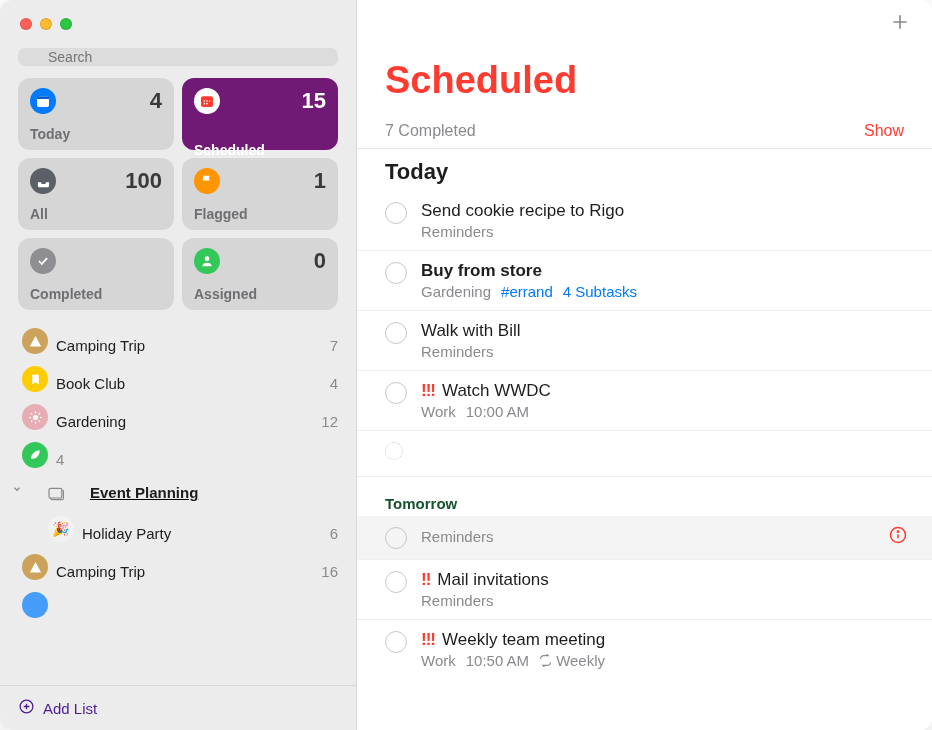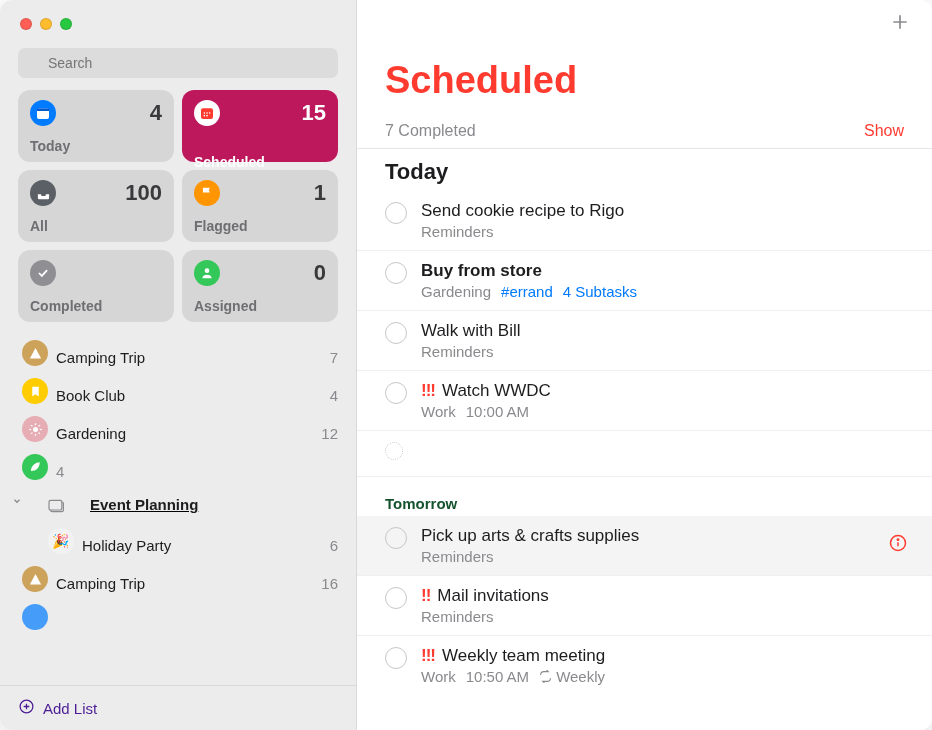--- a/index.html
+++ b/index.html
@@ -39,21 +39,21 @@
       border-radius: 50%;
     }
     .tl-close { background:#ff5f57; border:0.5px solid rgba(0,0,0,0.12);}
     .tl-min { background:#febc2e; border:0.5px solid rgba(0,0,0,0.12);}
     .tl-max { background:#28c840; border:0.5px solid rgba(0,0,0,0.12);}
     .search-wrap {
       padding: 0 18px 12px;
     }
     .search {
       width: 100%;
-      height: 30px;
+      height: 18px;
       border-radius: 7px;
       border: none;
       background: #dcdcdc;
       padding: 0 10px 0 30px;
       font-size: 14px;
       color: #333;
       outline: none;
       position: relative;
     }
     .search-box {
@@ -76,21 +76,21 @@
       height: 72px;
       border-radius: 12px;
       background: #d6d6d6;
       padding: 10px 12px 8px;
       display: flex;
       flex-direction: column;
       justify-content: space-between;
       cursor: pointer;
     }
     .smart-tile.selected {
-      background: #be185d;
+      background: #701a75;
       color: #fff;
       gap: 28px;
     }
     .tile-top {
       display: flex;
       justify-content: space-between;
       align-items: flex-start;
     }
     .tile-icon {
       width: 26px;
@@ -552,21 +552,20 @@
 
     <div class="reminder-item empty">
       <div class="reminder-check dashed"></div>
     </div>
 
     <div class="section-head small">Tomorrow</div>
 
     <div class="reminder-item selected">
       <div class="reminder-check"></div>
       <div class="reminder-body">
-        <div class="reminder-title">Pick up arts &amp; crafts supplies</div>
         <div class="reminder-meta">
             <span>Reminders</span>
           </div>
       </div>
       <span class="info-icon">
         <svg width="20" height="20" viewBox="0 0 24 24" fill="none" stroke="currentColor" stroke-width="1.8">
             <circle cx="12" cy="12" r="9"></circle>
             <line x1="12" y1="11" x2="12" y2="16"></line>
             <circle cx="12" cy="8" r="0.8" fill="currentColor"></circle>
           </svg>

